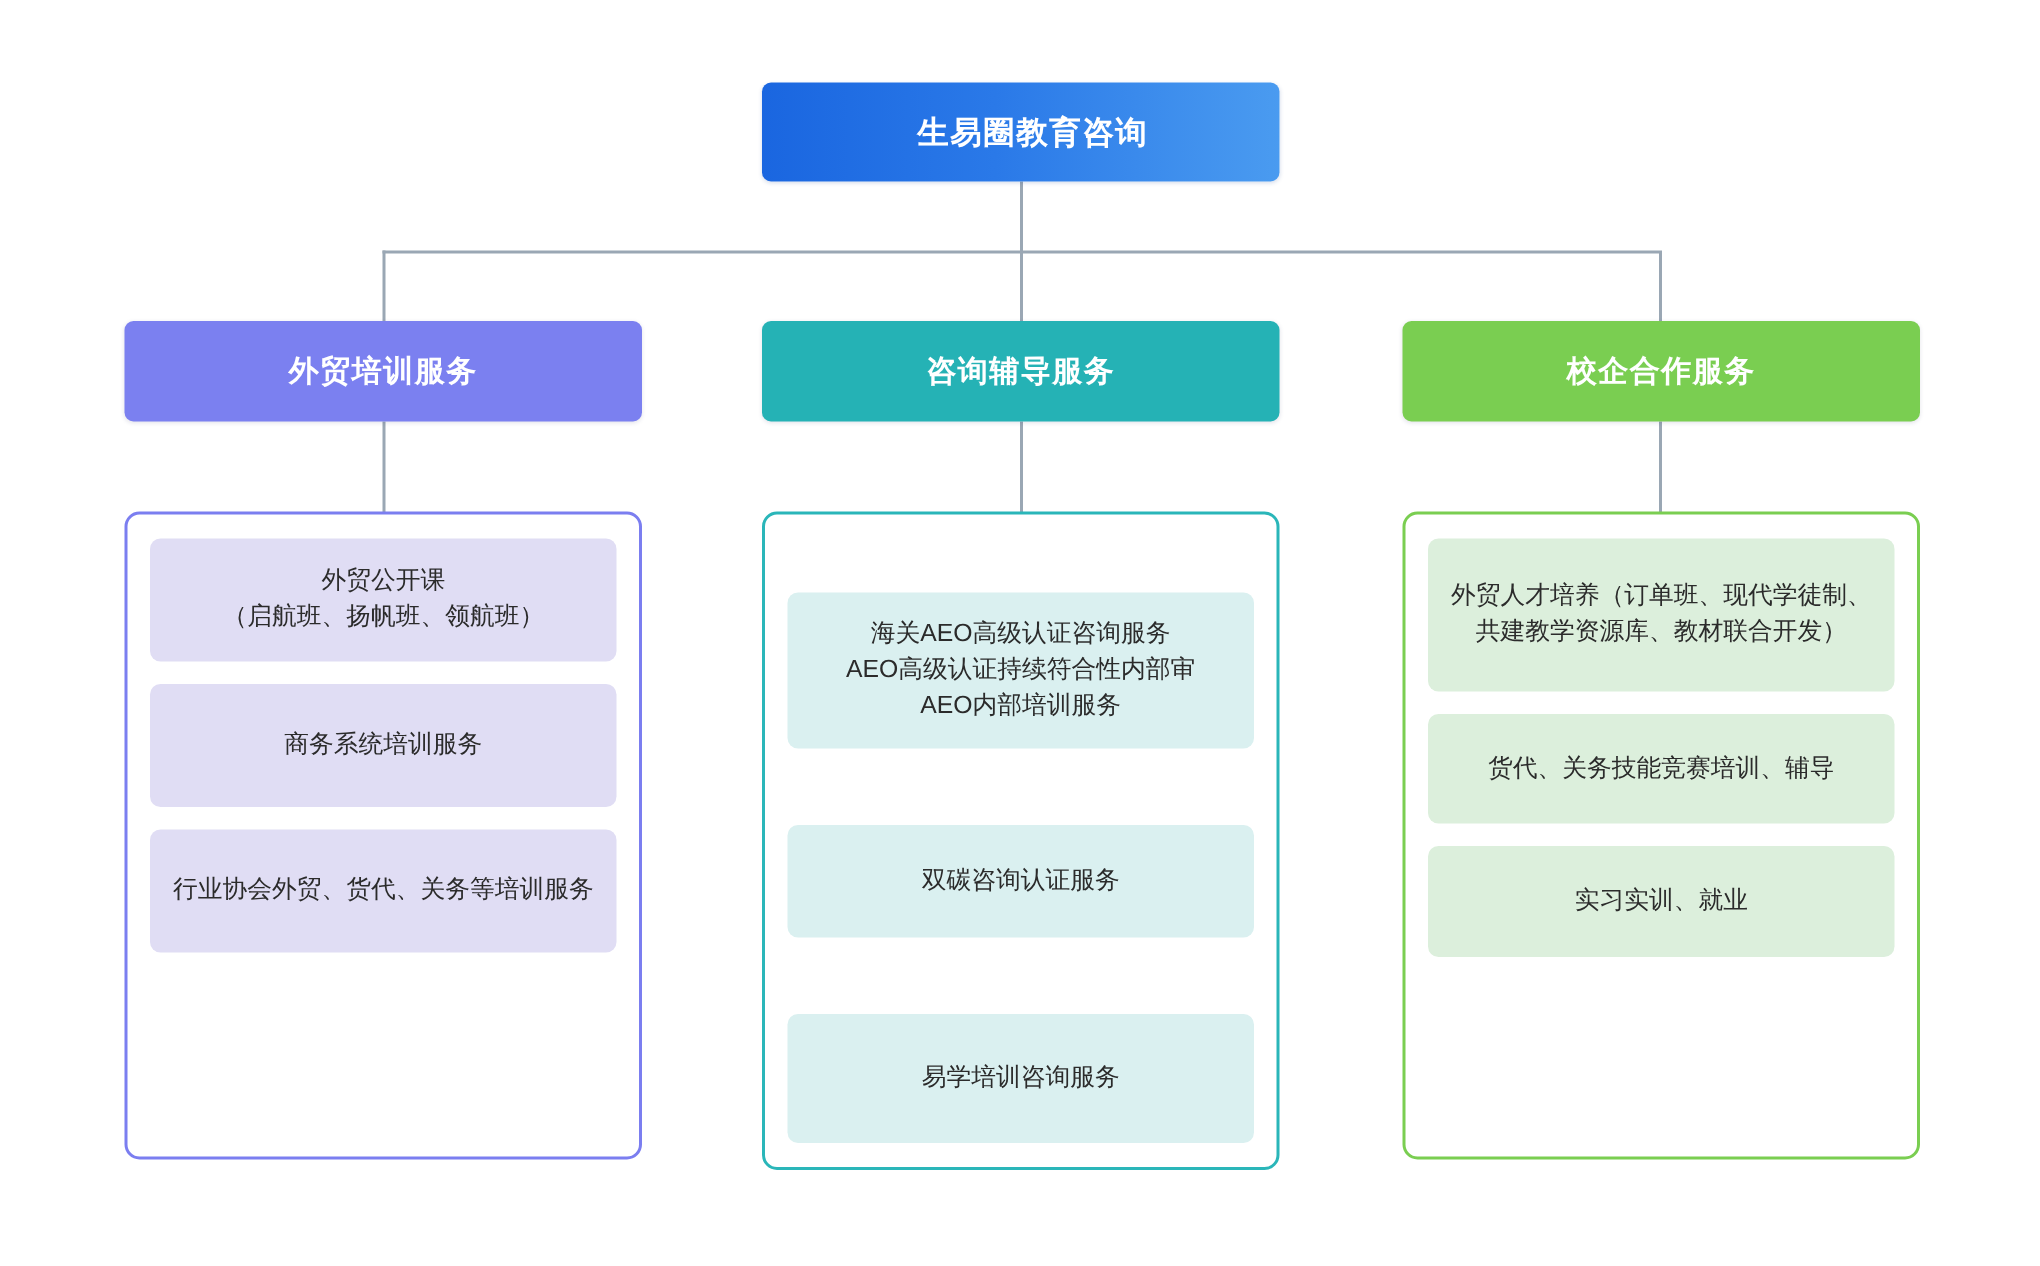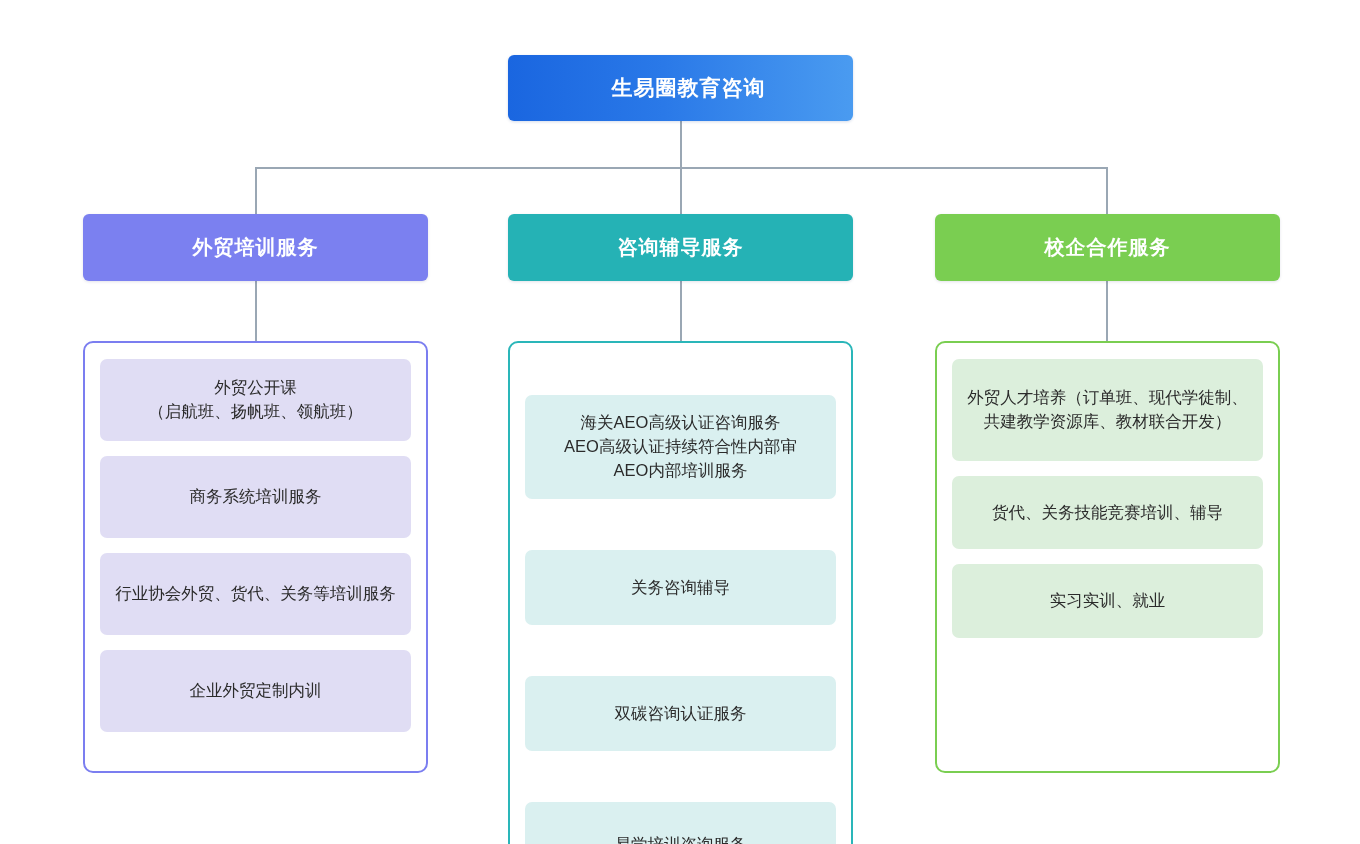--- a/index.html
+++ b/index.html
@@ -156,33 +156,31 @@
 
   <div class="column col-1">
     <div class="cat-header">
       <span class="cat-title">外贸培训服务</span>
     </div>
     <div class="group-box">
       <div class="leaf" style="height:82px;">外贸公开课
 （启航班、扬帆班、领航班）</div>
       <div class="leaf" style="height:82px;">商务系统培训服务</div>
       <div class="leaf" style="height:82px;">行业协会外贸、货代、关务等培训服务</div>
-      <div class="leaf" style="height:82px;">企业外贸定制内训</div>
     </div>
   </div>
 
   <div class="column col-2">
     <div class="cat-header">
       <span class="cat-title">咨询辅导服务</span>
     </div>
     <div class="group-box">
       <div class="leaf" style="height:104px;">海关AEO高级认证咨询服务
 AEO高级认证持续符合性内部审
 AEO内部培训服务</div>
-      <div class="leaf" style="height:75px;">关务咨询辅导</div>
       <div class="leaf" style="height:75px;">双碳咨询认证服务</div>
       <div class="leaf" style="height:86px;">易学培训咨询服务</div>
     </div>
   </div>
 
   <div class="column col-3">
     <div class="cat-header">
       <span class="cat-title">校企合作服务</span>
     </div>
     <div class="group-box">

